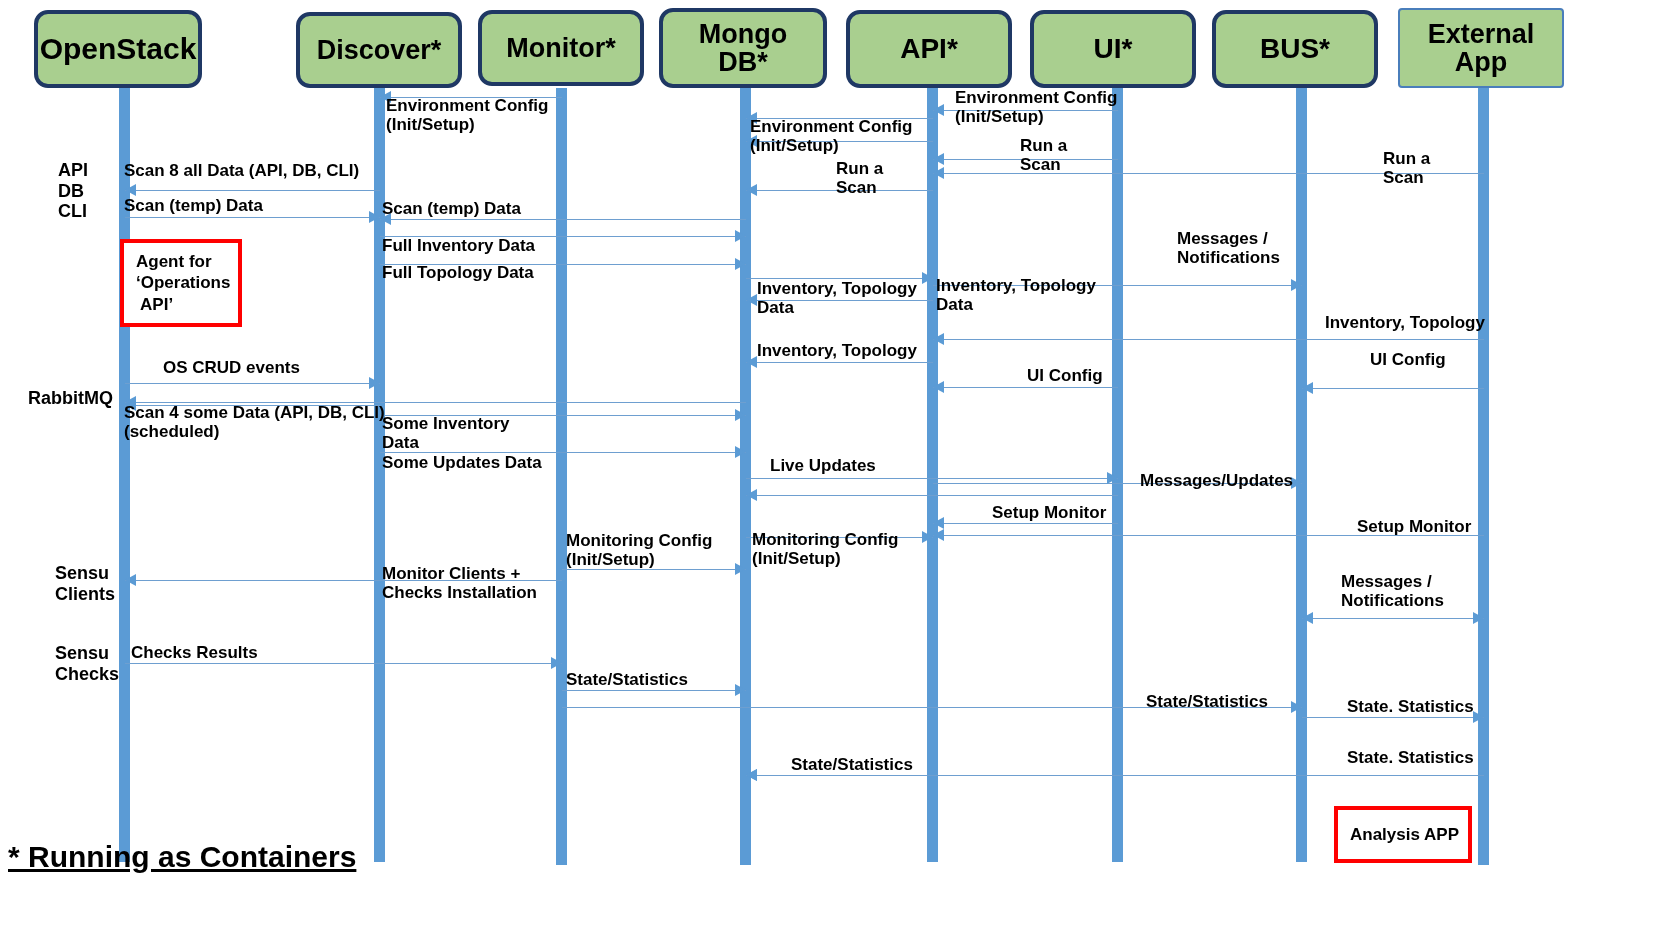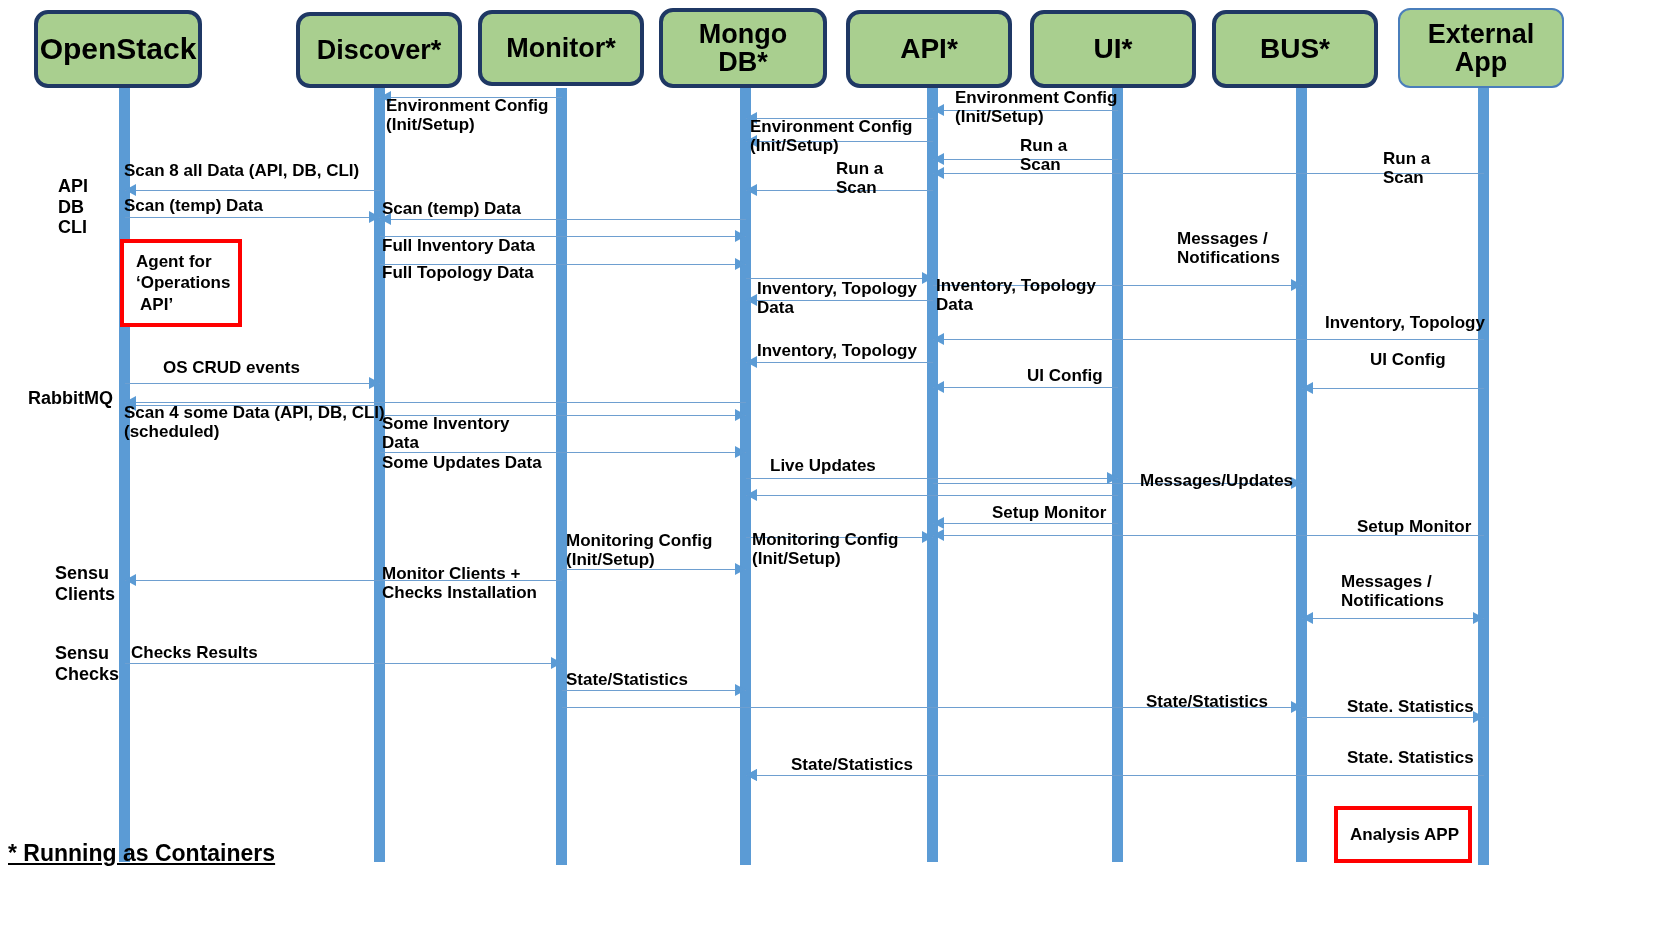--- a/index.html
+++ b/index.html
@@ -14,21 +14,21 @@
     border:4px solid #1f3864;
     border-radius:14px;
     display:flex;align-items:center;justify-content:center;
     text-align:center;
     font-weight:bold;
     color:#000000;
     line-height:1.04;
     padding:2px 4px;
     z-index:6;
   }
-  .actor.thin{border:2px solid #4a7ebb;border-radius:12px;}
+  .actor.thin{border:2px solid #4a7ebb;border-radius:4px;}
 
   
   .lifeline{
     position:absolute;
     width:11px;
     background:#5b9bd5;
     z-index:3;
   }
 
   
@@ -91,21 +91,21 @@
     color:#000000;
     line-height:1.25;
     white-space:pre;
     padding-left:12px;
   }
 
   
   .footnote{
     position:absolute;
     font-weight:bold;
-    font-size:23px;
+    font-size:30px;
     color:#000000;
     text-decoration:underline;
     z-index:9;
     white-space:pre;
   }
 </style>
 </head>
 <body>
 
 <div id="canvas">
@@ -250,21 +250,21 @@
     <div class="actor" style="left: 34px; top: 10px; width: 168px; height: 78px; font-size: 30px; white-space: pre-line;">OpenStack</div>
     <div class="actor" style="left: 296px; top: 12px; width: 166px; height: 76px; font-size: 27px; white-space: pre-line;">Discover*</div>
     <div class="actor" style="left: 478px; top: 10px; width: 166px; height: 76px; font-size: 27px; white-space: pre-line;">Monitor*</div>
     <div class="actor" style="left: 659px; top: 8px; width: 168px; height: 80px; font-size: 27px; white-space: pre-line;">Mongo
 DB*</div>
     <div class="actor" style="left: 846px; top: 10px; width: 166px; height: 78px; font-size: 28px; white-space: pre-line;">API*</div>
     <div class="actor" style="left: 1030px; top: 10px; width: 166px; height: 78px; font-size: 28px; white-space: pre-line;">UI*</div>
     <div class="actor" style="left: 1212px; top: 10px; width: 166px; height: 78px; font-size: 28px; white-space: pre-line;">BUS*</div>
     <div class="actor thin" style="left: 1398px; top: 8px; width: 166px; height: 80px; font-size: 27px; white-space: pre-line;">External
 App</div>
-    <div class="gutter" style="left: 58px; top: 160px; margin-top: 16px;">API
+    <div class="gutter" style="left: 58px; top: 160px;">API
 DB
 CLI</div>
     <div class="gutter" style="left: 28px; top: 388px;">RabbitMQ</div>
     <div class="gutter" style="left: 55px; top: 563px;">Sensu
 Clients</div>
     <div class="gutter" style="left: 55px; top: 643px;">Sensu
 Checks</div>
     <div class="redbox" style="left: 120px; top: 239px; width: 122px; height: 88px;">Agent for
 ‘Operations
  API’</div>

